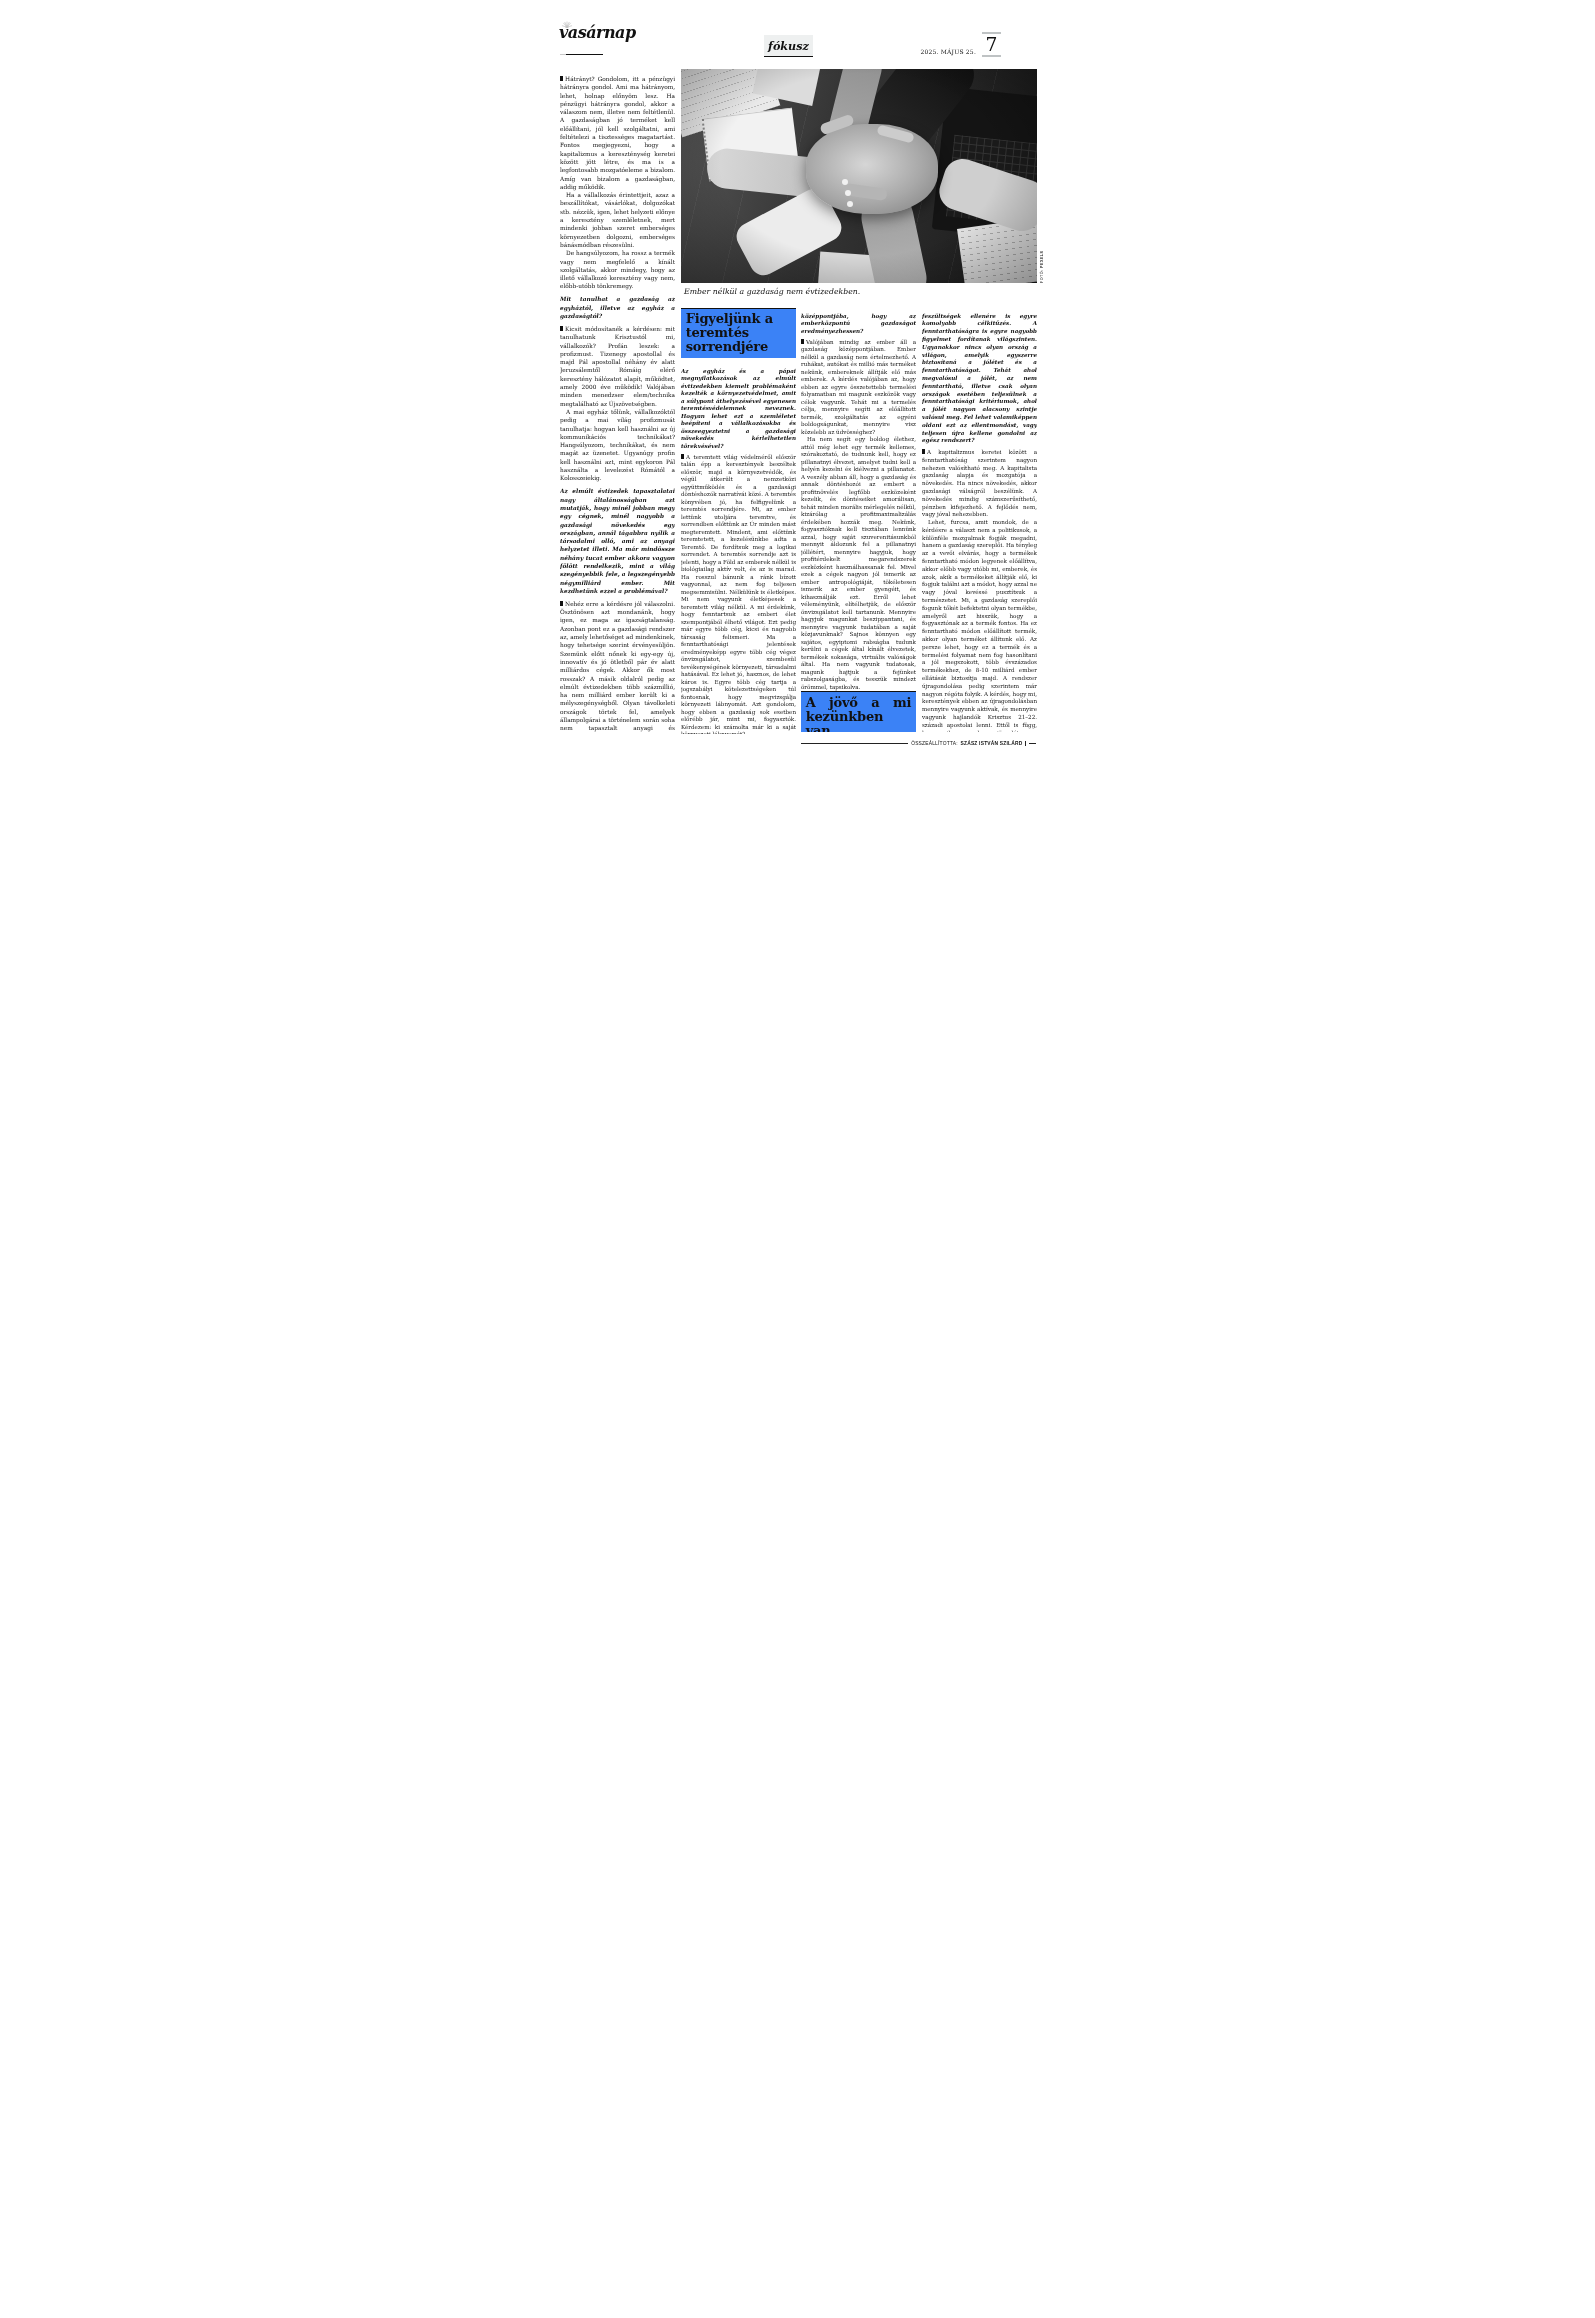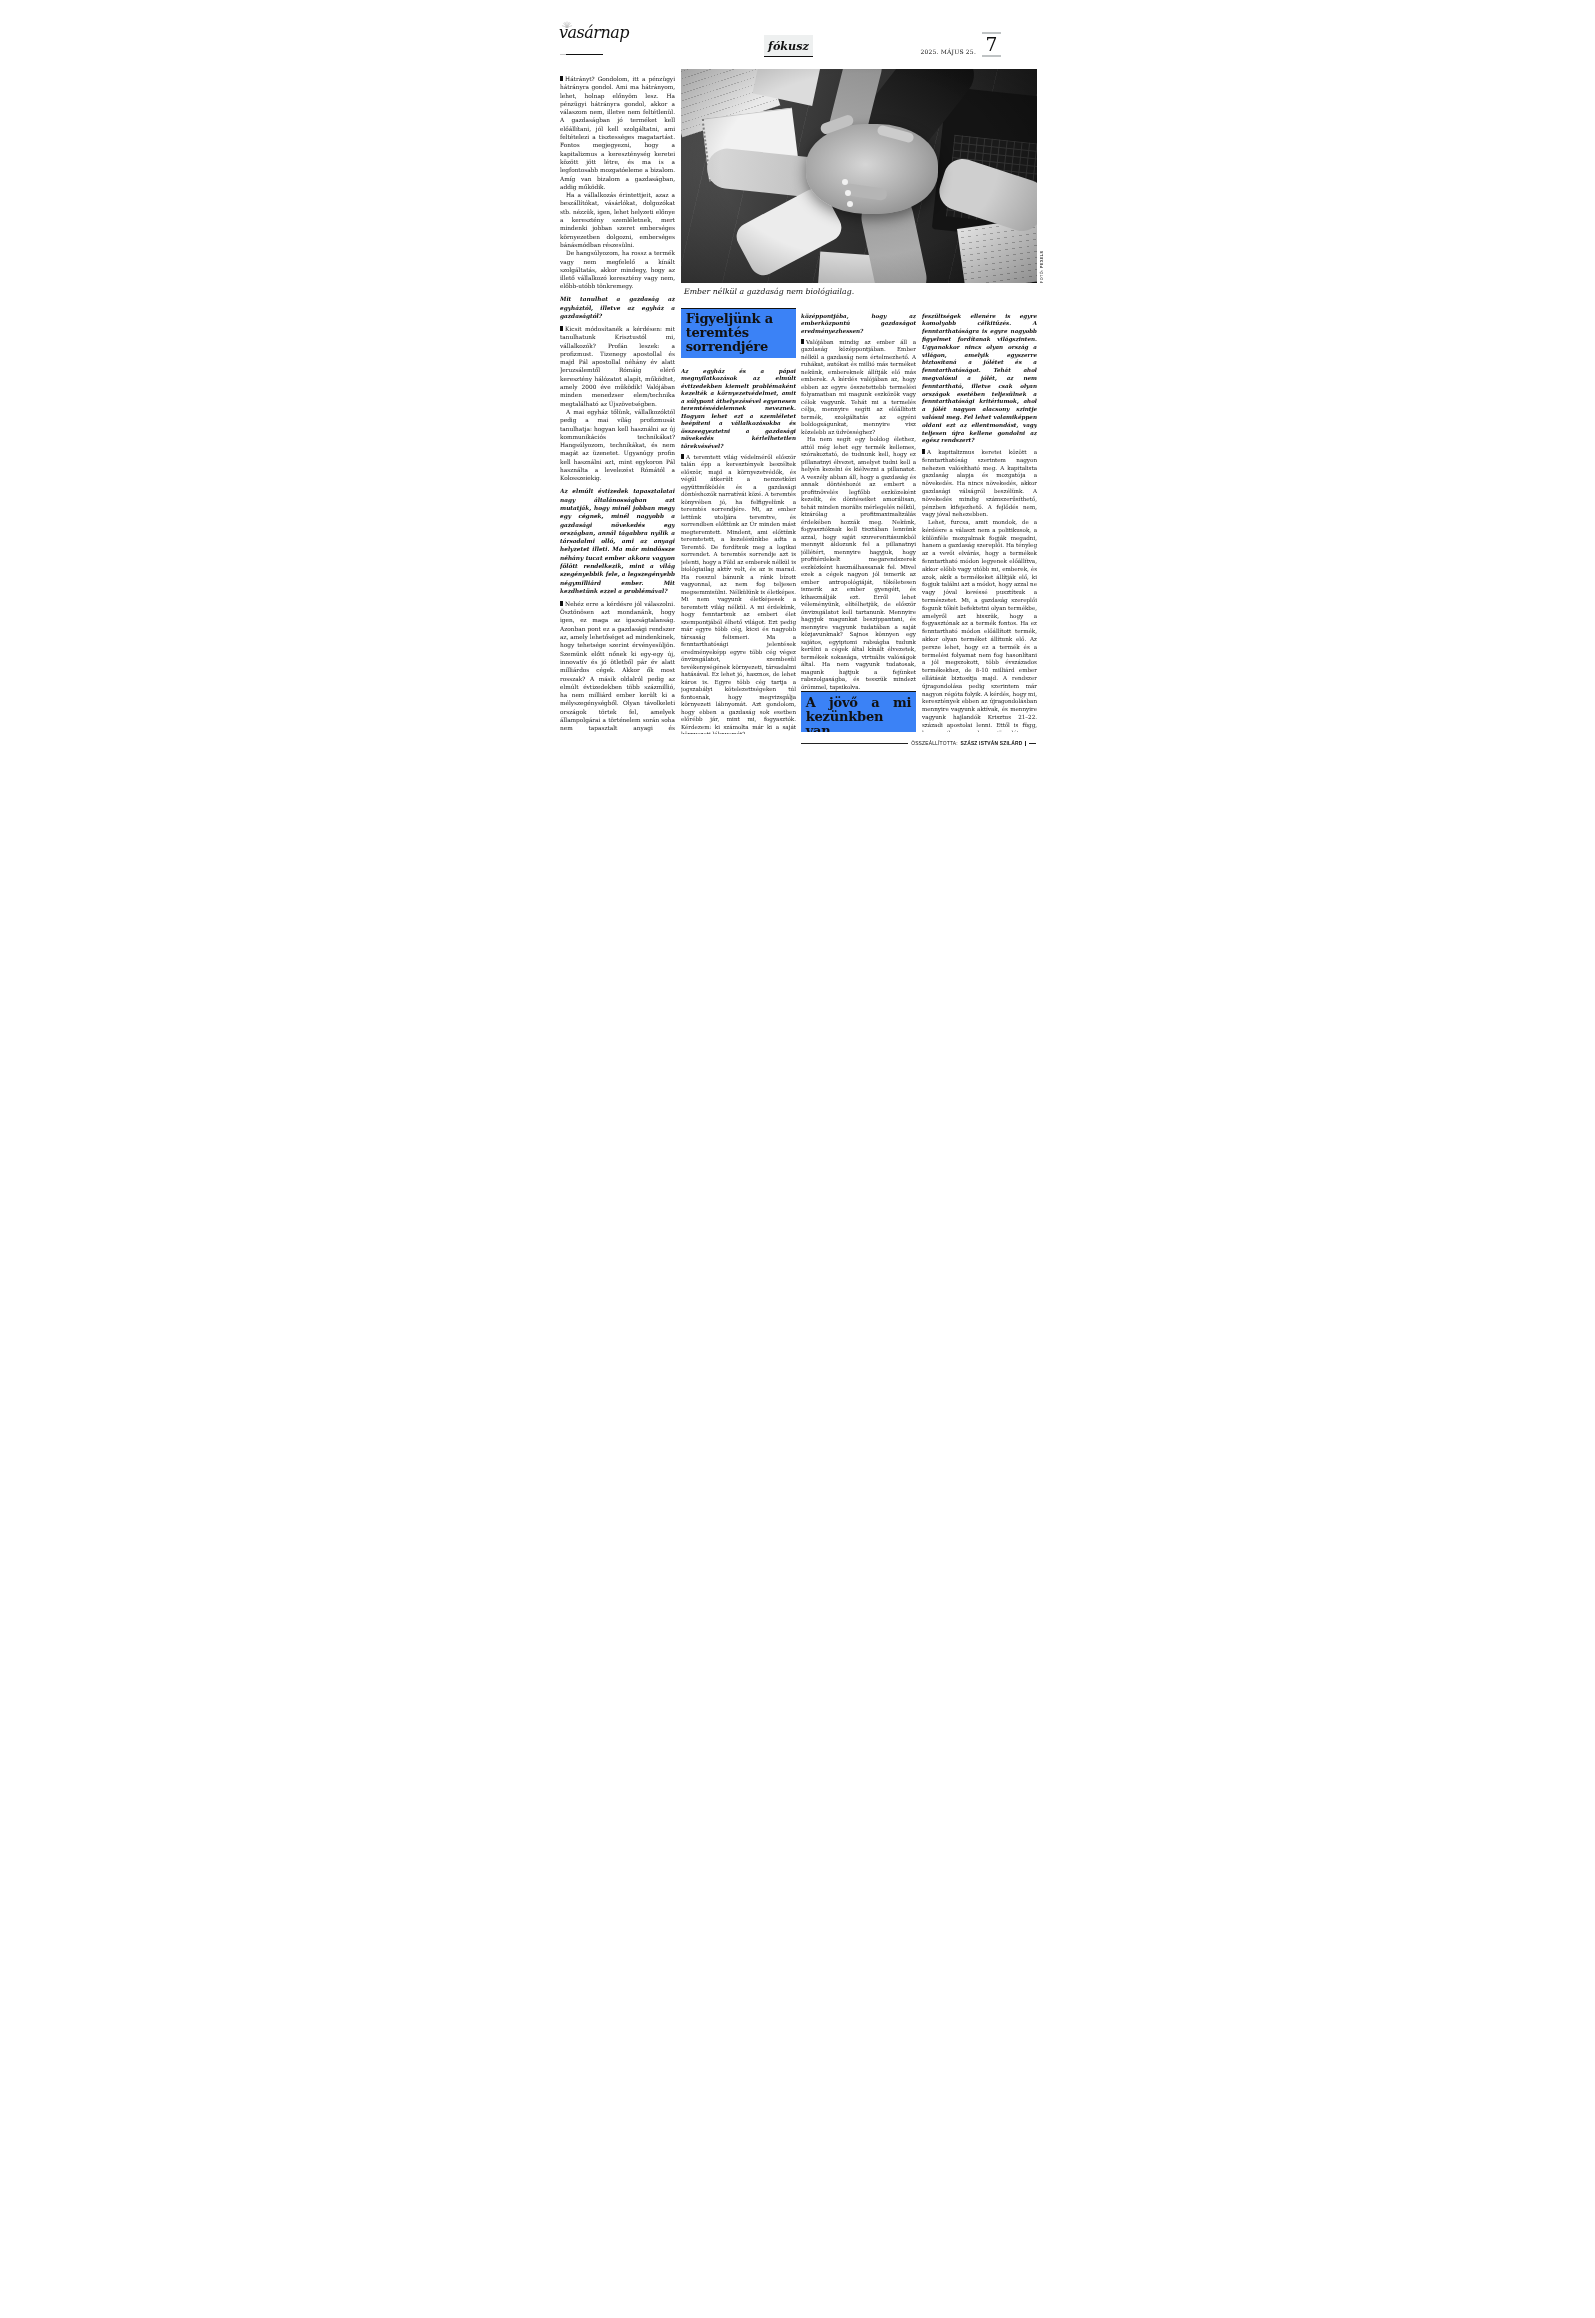--- a/index.html
+++ b/index.html
@@ -1,21 +1,21 @@
 <!DOCTYPE html>
 <html lang="hu" style="font-size:7.5px"><head>
 <meta charset="utf-8">
 <title>vasárnap – fókusz</title>
 <style>
   html,body{margin:0;padding:0;background:#fff;}
   .page{position:relative;width:531px;height:773px;background:#fff;margin:0 auto;
         font-family:"DejaVu Serif",serif;color:#111;overflow:hidden;}
 
   
-  .masthead{position:absolute;left:27px;top:25px;font-style:italic;font-weight:normal;
+  .masthead{position:absolute;left:27px;top:25px;font-style:italic;font-weight:bold;
             font-size:16px;letter-spacing:-0.5px;line-height:1;}
   .sunburst{position:absolute;left:28.5px;top:20.6px;}
   .masthead-rule{position:absolute;left:28px;top:54px;width:43px;height:1.4px;
                  background:linear-gradient(90deg,#c9c9c9 0 6px,#111 6px);}
   .section-box{position:absolute;left:232px;top:35px;width:49px;height:20.6px;
                background:#eef0f0;border-bottom:1.4px solid #111;text-align:center;
                font-style:italic;font-weight:bold;font-size:11.2px;line-height:23.4px;}
   .edition-date{position:absolute;left:388px;top:48px;width:56px;text-align:right;
                 font-size:6px;letter-spacing:0.2px;white-space:nowrap;}
   .pagenum{position:absolute;left:450px;top:32px;width:18.7px;text-align:center;}
@@ -144,21 +144,21 @@
     <div class="finger f3"></div>
     <div class="dot d1"></div>
     <div class="dot d2"></div>
     <div class="dot d3"></div>
     <div class="vignette"></div>
   </div>
   <div class="photo-credit">
     <span>FOTÓ:</span>&nbsp;<b>PEXELS</b>
   </div>
 
-  <div class="caption">Ember nélkül a gazdaság nem biológiailag.</div>
+  <div class="caption">Ember nélkül a gazdaság nem évtizedekben.</div>
 
   <div id="headline-main" class="headline-box">Figyeljünk a teremtés sorrendjére</div>
 
   <div class="col col1">
       <p class="para body"><span class="marker"></span>Hátrányt? Gondolom, itt a pénzügyi hátrányra gondol. Ami ma hátrányom, lehet, holnap előnyöm lesz. Ha pénzügyi hátrányra gondol, akkor a válaszom nem, illetve nem feltétlenül. A gazdaságban jó terméket kell előállítani, jól kell szolgáltatni, ami feltételezi a tisztességes magatartást. Fontos megjegyezni, hogy a kapitalizmus a kereszténység keretei között jött létre, és ma is a legfontosabb mozgatóeleme a bizalom. Amíg van bizalom a gazdaságban, addig működik.</p>
       <p class="para body indent">Ha a vállalkozás érintettjeit, azaz a beszállítókat, vásárlókat, dolgozókat stb. nézzük, igen, lehet helyzeti előnye a keresztény szemléletnek, mert mindenki jobban szeret emberséges környezetben dolgozni, emberséges bánásmódban részesülni.</p>
       <p class="para body indent">De hangsúlyozom, ha rossz a termék vagy nem megfelelő a kínált szolgáltatás, akkor mindegy, hogy az illető vállalkozó keresztény vagy nem, előbb-utóbb tönkremegy.</p>
       <p class="para question">Mit tanulhat a gazdaság az egyháztól, illetve az egyház a gazdaságtól?</p>
       <p class="para body"><span class="marker"></span>Kicsit módosítanék a kérdésen: mit tanulhatunk Krisztustól mi, vállalkozók? Profán leszek: a profizmust. Tizenegy apostollal és majd Pál apostollal néhány év alatt Jeruzsálemtől Rómáig elérő keresztény hálózatot alapít, működtet, amely 2000 éve működik! Valójában minden menedzser elem/technika megtalálható az Újszövetségben.</p>
       <p class="para body indent">A mai egyház tőlünk, vállalkozóktól pedig a mai világ profizmusát tanulhatja: hogyan kell használni az új kommunikációs technikákat? Hangsúlyozom, technikákat, és nem magát az üzenetet. Ugyanúgy profin kell használni azt, mint egykoron Pál használta a levelezést Rómától a Kolosszeiekig.</p>

